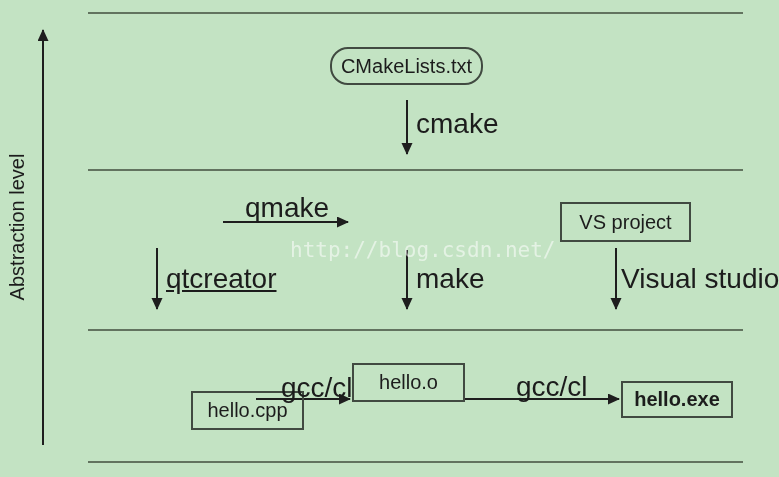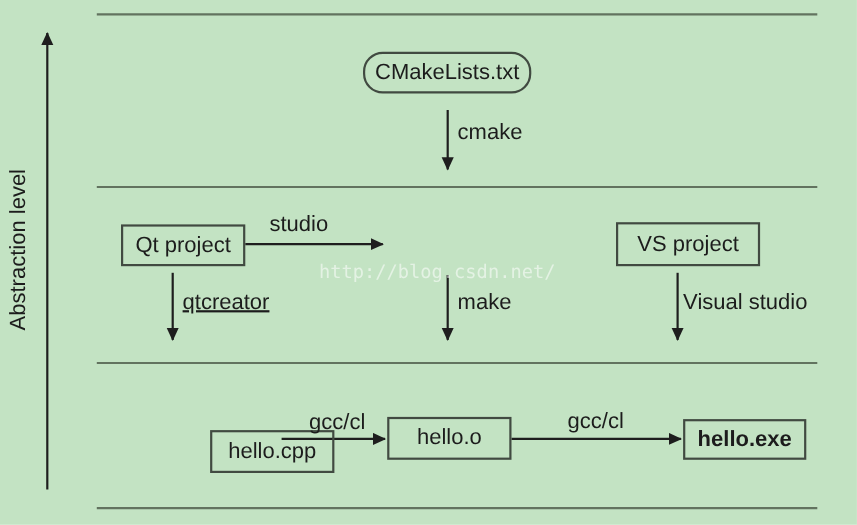--- a/index.html
+++ b/index.html
@@ -37,49 +37,49 @@
     background: transparent;
     display: flex;
     align-items: center;
     justify-content: center;
     font-size: 20px;
     white-space: nowrap;
     box-sizing: border-box;
   }
   .edge-label {
     position: absolute;
-    font-size: 20px;
+    font-size: 28px;
     line-height: 1.1;
     white-space: nowrap;
   }
   .axis-label {
     position: absolute;
     left: 17px;
     top: 227px;
     transform: translate(-50%, -50%) rotate(-90deg);
     font-size: 20px;
     white-space: nowrap;
   }
   .watermark {
     position: absolute;
     left: 290px;
     top: 238px;
     font-family: "DejaVu Sans Mono", monospace;
-    font-size: 17px;
+    font-size: 21px;
     color: var(--watermark);
     white-space: nowrap;
     text-align: center;
   }
   
   .node-cmakelists { left: 330px; top: 47px;  width: 153px; height: 38px; border-radius: 18px; }
   .node-qt-project { left: 110px; top: 204px; width: 113px; height: 38px; }
   .node-makefile   { left: 350px; top: 205px; width: 113px; height: 37px; }
   .node-vs-project { left: 560px; top: 202px; width: 131px; height: 40px; }
   .node-hello-cpp  { left: 143px; top: 391px; width: 113px; height: 39px; margin-left: 48px; }
-  .node-hello-o    { left: 352px; top: 379px; width: 113px; height: 39px; }
+  .node-hello-o    { left: 352px; top: 363px; width: 113px; height: 39px; }
   .node-hello-exe  { left: 621px; top: 381px; width: 112px; height: 37px; font-weight: bold; }
   
   .label-cmake         { left: 416px; top: 109px; }
   .label-qmake         { left: 245px; top: 193px; }
   .label-qtcreator     { left: 166px; top: 264px; text-decoration: underline; }
   .label-make          { left: 416px; top: 264px; }
   .label-visual-studio { left: 621px; top: 264px; }
   .label-gcc-cl-1      { left: 281px; top: 373px; }
   .label-gcc-cl-2      { left: 516px; top: 372px; }
 </style>
@@ -109,27 +109,26 @@
     <line class="arrow-line" x1="616" y1="248" x2="616" y2="309" marker-end="url(#ah)"></line>
     <line class="arrow-line" x1="256" y1="399" x2="350" y2="399" marker-end="url(#ah)"></line>
     <line class="arrow-line" x1="465" y1="399" x2="619" y2="399" marker-end="url(#ah)"></line>
   </svg>
 
   <div class="axis-label">Abstraction level</div>
 
   <div class="watermark">http://blog.csdn.net/</div>
 
   <div class="node node-cmakelists">CMakeLists.txt</div>
-  <div class="node node-qt-project">Qt project</div>
   <div class="node node-vs-project">VS project</div>
   <div class="node node-hello-cpp">hello.cpp</div>
   <div class="node node-hello-o">hello.o</div>
   <div class="node node-hello-exe">hello.exe</div>
 
   <div class="edge-label label-cmake">cmake</div>
-  <div class="edge-label label-qmake">studio</div>
+  <div class="edge-label label-qmake">qmake</div>
   <div class="edge-label label-qtcreator">qtcreator</div>
   <div class="edge-label label-make">make</div>
   <div class="edge-label label-visual-studio">Visual studio</div>
   <div class="edge-label label-gcc-cl-1">gcc/cl</div>
   <div class="edge-label label-gcc-cl-2">gcc/cl</div>
 
 </div>
 
 </body></html>

